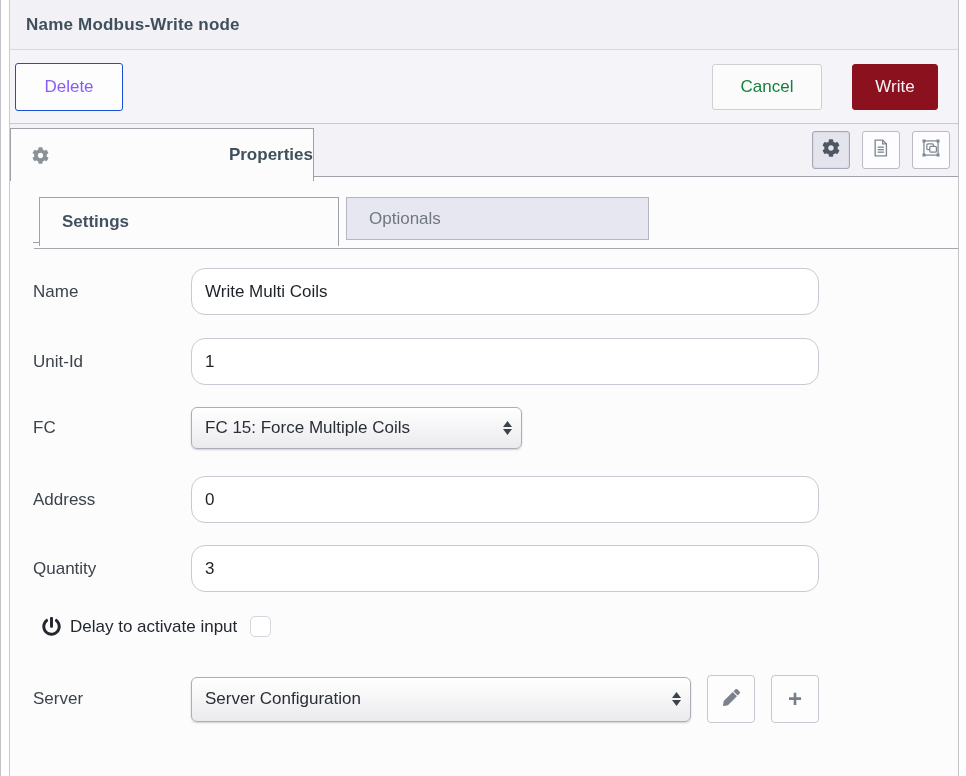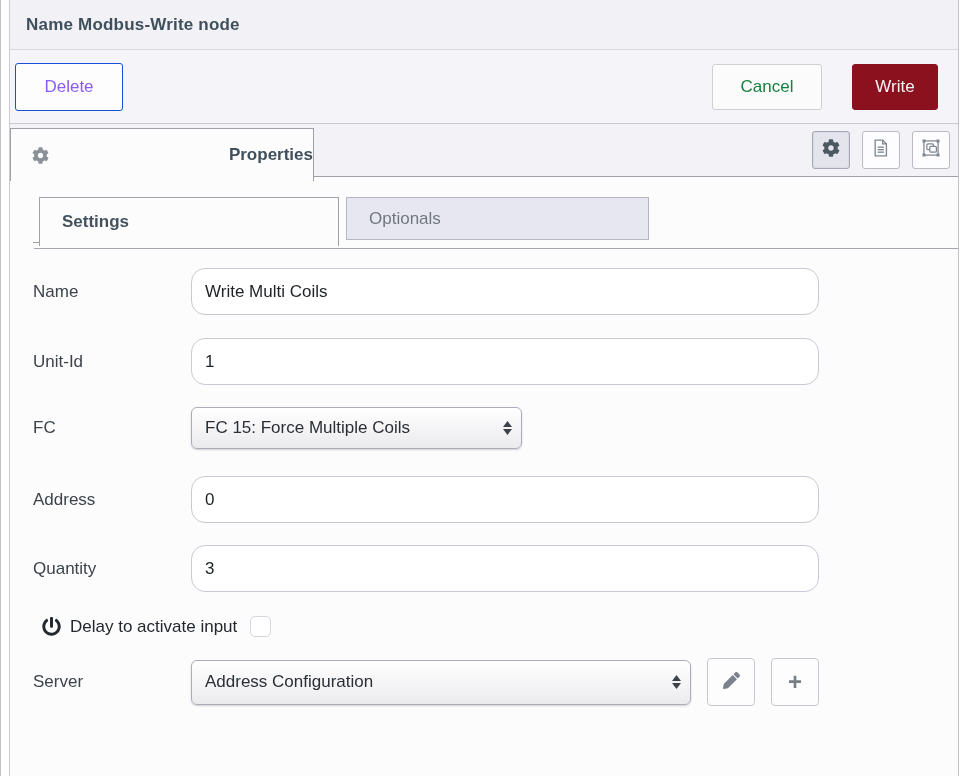--- a/index.html
+++ b/index.html
@@ -37,21 +37,21 @@
   .subtab.active { position:relative; margin-left:5px; width:300px; height:49px; background:#FCFCFD; border:1px solid #9FA0A8; border-bottom:none; font-weight:bold; color:#44525E; z-index:2; }
   .subtab.active::before { content:""; position:absolute; left:-7px; bottom:3px; width:7px; height:1px; background:#9FA0A8; }
   .subtab.inactive { margin-left:7px; width:303px; height:43px; background:#E7E7F2; border:1px solid #B6B6C2; color:#71777F; }
 
   
   .form { padding:19px 0 0 23px; }
   .row { display:flex; align-items:center; }
   .row-label { width:158px; font-size:17px; color:#3C434B; flex:0 0 158px; }
   .ti { width:628px; height:47px; border:1px solid #C9C9D3; border-radius:14px; background:#fff; font-family:inherit; font-size:17px; color:#1E2227; padding:0 13px; outline:none; }
   .mb-name{margin-bottom:23px} .mb-unit{margin-bottom:22px} .mb-fc{margin-bottom:27px}
-  .mb-addr{margin-bottom:22px} .mb-qty{margin-bottom:24px} .mb-delay{margin-bottom:21px}
+  .mb-addr{margin-bottom:22px} .mb-qty{margin-bottom:24px} .mb-delay{margin-bottom:38px}
   .sel { height:42px; border:1px solid #ADADBA; border-radius:6px; background:linear-gradient(#FFFFFF,#EBEBEE); box-shadow:0 1px 2px rgba(0,0,0,.18); display:flex; align-items:center; justify-content:space-between; padding:0 9px 0 13px; font-size:17px; color:#2A2F35; cursor:pointer; }
   .sel-fc { width:331px; }
   .sel-server { width:500px; height:45px; }
   .stepper { display:flex; flex-direction:column; align-items:center; gap:2px; color:#3C4249; }
   .stepper svg { display:block; }
   .delay-row { display:flex; align-items:center; margin-left:-14px; padding-left:23px; }
   .delay-row .power { width:19px; height:19px; color:#23282E; margin-right:9px; }
   .delay-label { font-size:17px; color:#23282E; }
   .cb { appearance:none; -webkit-appearance:none; width:21px; height:21px; border:1px solid #D5D5DD; border-radius:5px; background:#fff; margin-left:13px; cursor:pointer; }
   .mini-btn { width:48px; height:48px; background:#FDFDFE; border:1px solid #C7C7D1; border-radius:4px; display:flex; align-items:center; justify-content:center; color:#7B828B; cursor:pointer; margin-left:16px; }
@@ -175,21 +175,21 @@
               </svg>
           </span>
           <span class="delay-label">Delay to activate input</span>
           <input class="cb" type="checkbox" style="">
         </div>
 
         <div class="row">
           <label class="row-label">Server</label>
           <div class="server-ctrls">
             <div class="sel sel-server">
-              <span>Address Configuration</span>
+              <span>Server Configuration</span>
               <span class="stepper">
                 <svg width="9" height="6" viewBox="0 0 9 6">
                     <path d="M4.5 0L9 6H0z" fill="currentColor"></path>
                   </svg>
                 <svg width="9" height="6" viewBox="0 0 9 6">
                     <path d="M4.5 6L0 0h9z" fill="currentColor"></path>
                   </svg>
               </span>
             </div>
             <div class="mini-btn">

